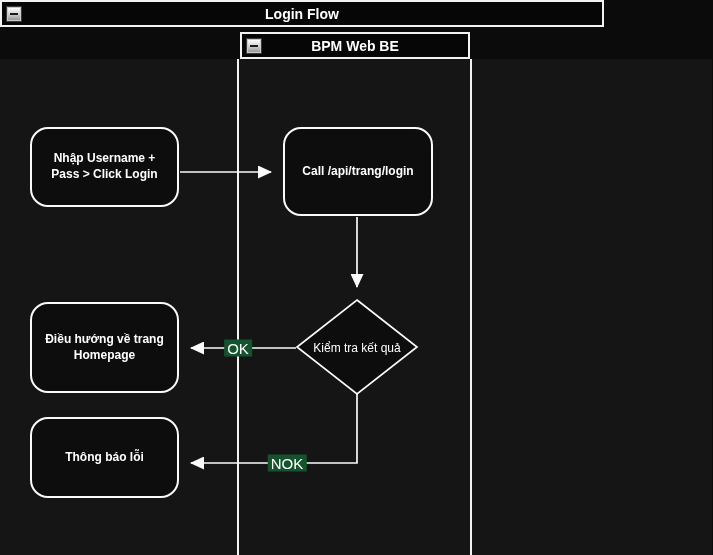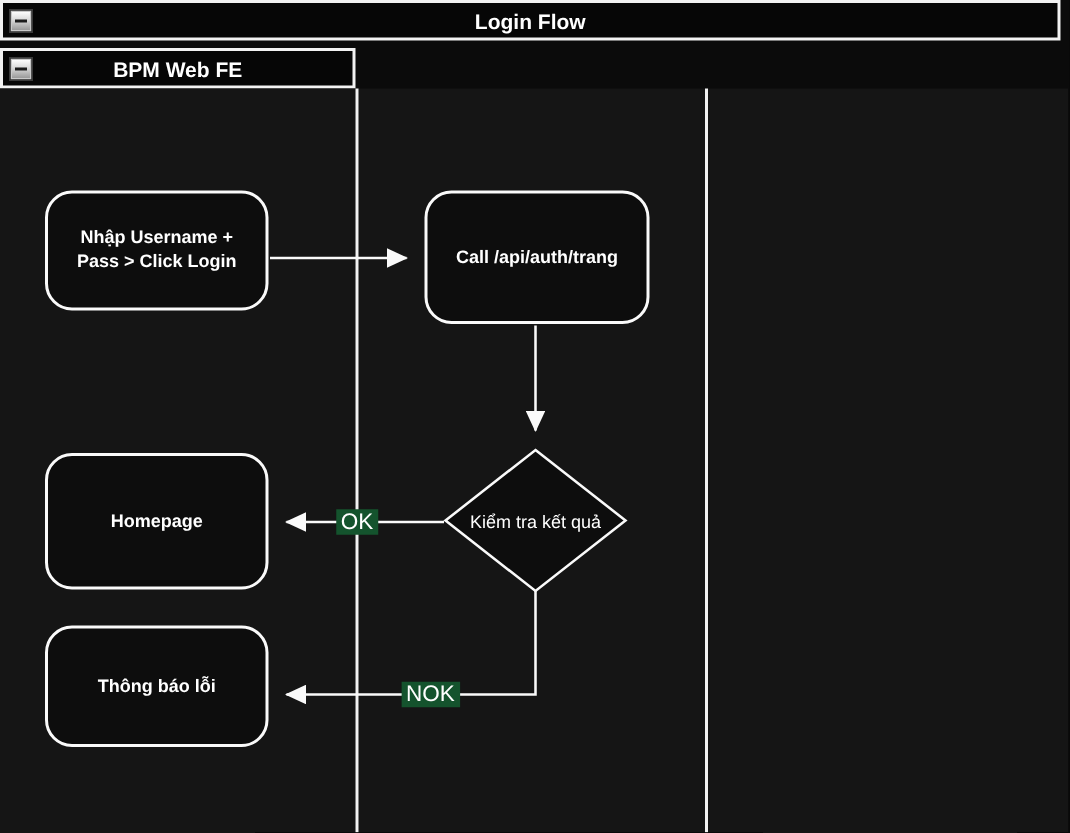--- a/index.html
+++ b/index.html
@@ -7,21 +7,21 @@
   #stage {
     position: relative;
     width: 713px; height: 555px;
     background: #0b0b0b;
     font-family: "Liberation Sans", "DejaVu Sans", sans-serif;
     color: #ffffff;
     overflow: hidden;
   }
   
   .pool-title {
-    position: absolute; left: 0; top: 2; width: 707px; height: 27px;
+    position: absolute; left: 0; top: 2; width: 604px; height: 27px;
     background: #060606; border: 2px solid #f2f2f2;
     display: flex; align-items: center; justify-content: center;
   }
   .pool-title .label { font-size: 14px; font-weight: bold; }
   
   .lane-header {
     position: absolute; top: 32px; height: 27px;
     background: #060606; border: 2px solid #f2f2f2;
     display: flex; align-items: center; justify-content: center;
   }
@@ -79,25 +79,25 @@
 
 <div id="stage">
 
   <div class="pool-title">
     <span class="collapse-btn">
       <span class="minus"></span>
     </span>
     <span class="label">Login Flow</span>
   </div>
 
-  <div class="lane-header" id="lane-h1">
+  <div class="lane-header" id="lane-h2">
     <span class="collapse-btn">
       <span class="minus"></span>
     </span>
-    <span class="label">BPM Web FE</span>
+    <span class="label">BPM Web BE</span>
   </div>
 
   <div class="lane-body" id="lane-b1"></div>
   <div class="lane-body" id="lane-b2"></div>
   <div class="lane-body" id="lane-b3"></div>
   <div class="lane-divider" id="divider-1"></div>
   <div class="lane-divider" id="divider-2"></div>
 
   <svg id="edges" width="713" height="555">
     <defs>
@@ -110,23 +110,24 @@
     <path d="M296,348 H191" stroke="#fafafa" stroke-width="1.7" fill="none" marker-end="url(#arrow)"></path>
     <path d="M357,394 V463 H191" stroke="#fafafa" stroke-width="1.7" fill="none" marker-end="url(#arrow)"></path>
     <polygon points="357,300 417,347 357,394 297,347" fill="#0d0d0d" stroke="#fafafa" stroke-width="1.7"></polygon>
   </svg>
 
   <div class="node" id="node-fe-action">
     <span>Nhập Username +</span>
     <span>Pass &gt; Click Login</span>
   </div>
   <div class="node" id="node-be-call">
-    <span>Call /api/auth/trang</span>
+    <span>Call /api/trang/login</span>
   </div>
   <div class="node" id="node-homepage">
+    <span>Điều hướng về trang</span>
     <span>Homepage</span>
   </div>
   <div class="node" id="node-error">
     <span>Thông báo lỗi</span>
   </div>
 
   <div class="diamond-label">Kiểm tra kết quả</div>
   <div class="edge-label" id="edge-label-ok">OK</div>
   <div class="edge-label" id="edge-label-nok">NOK</div>
 

